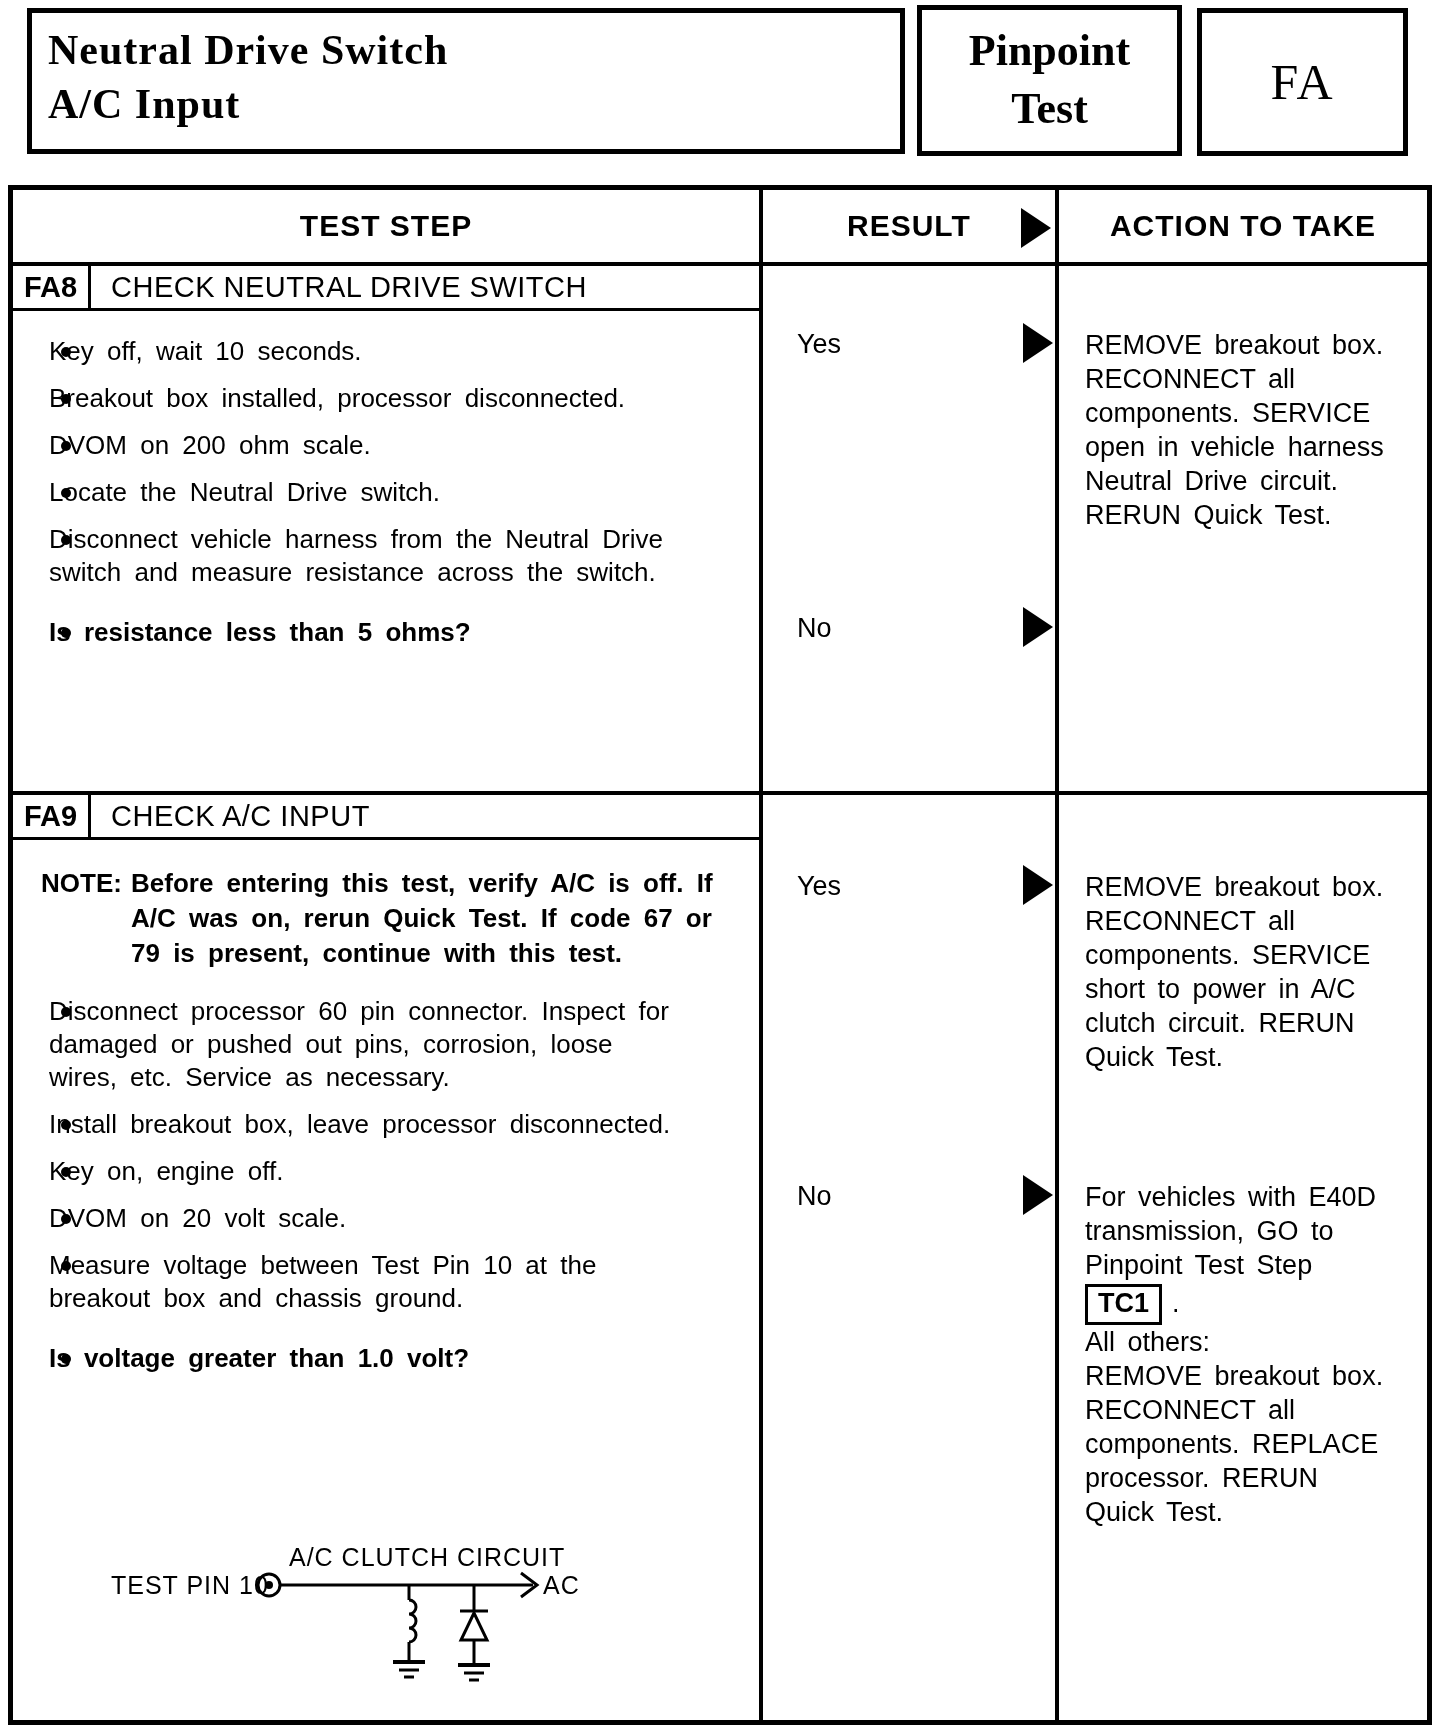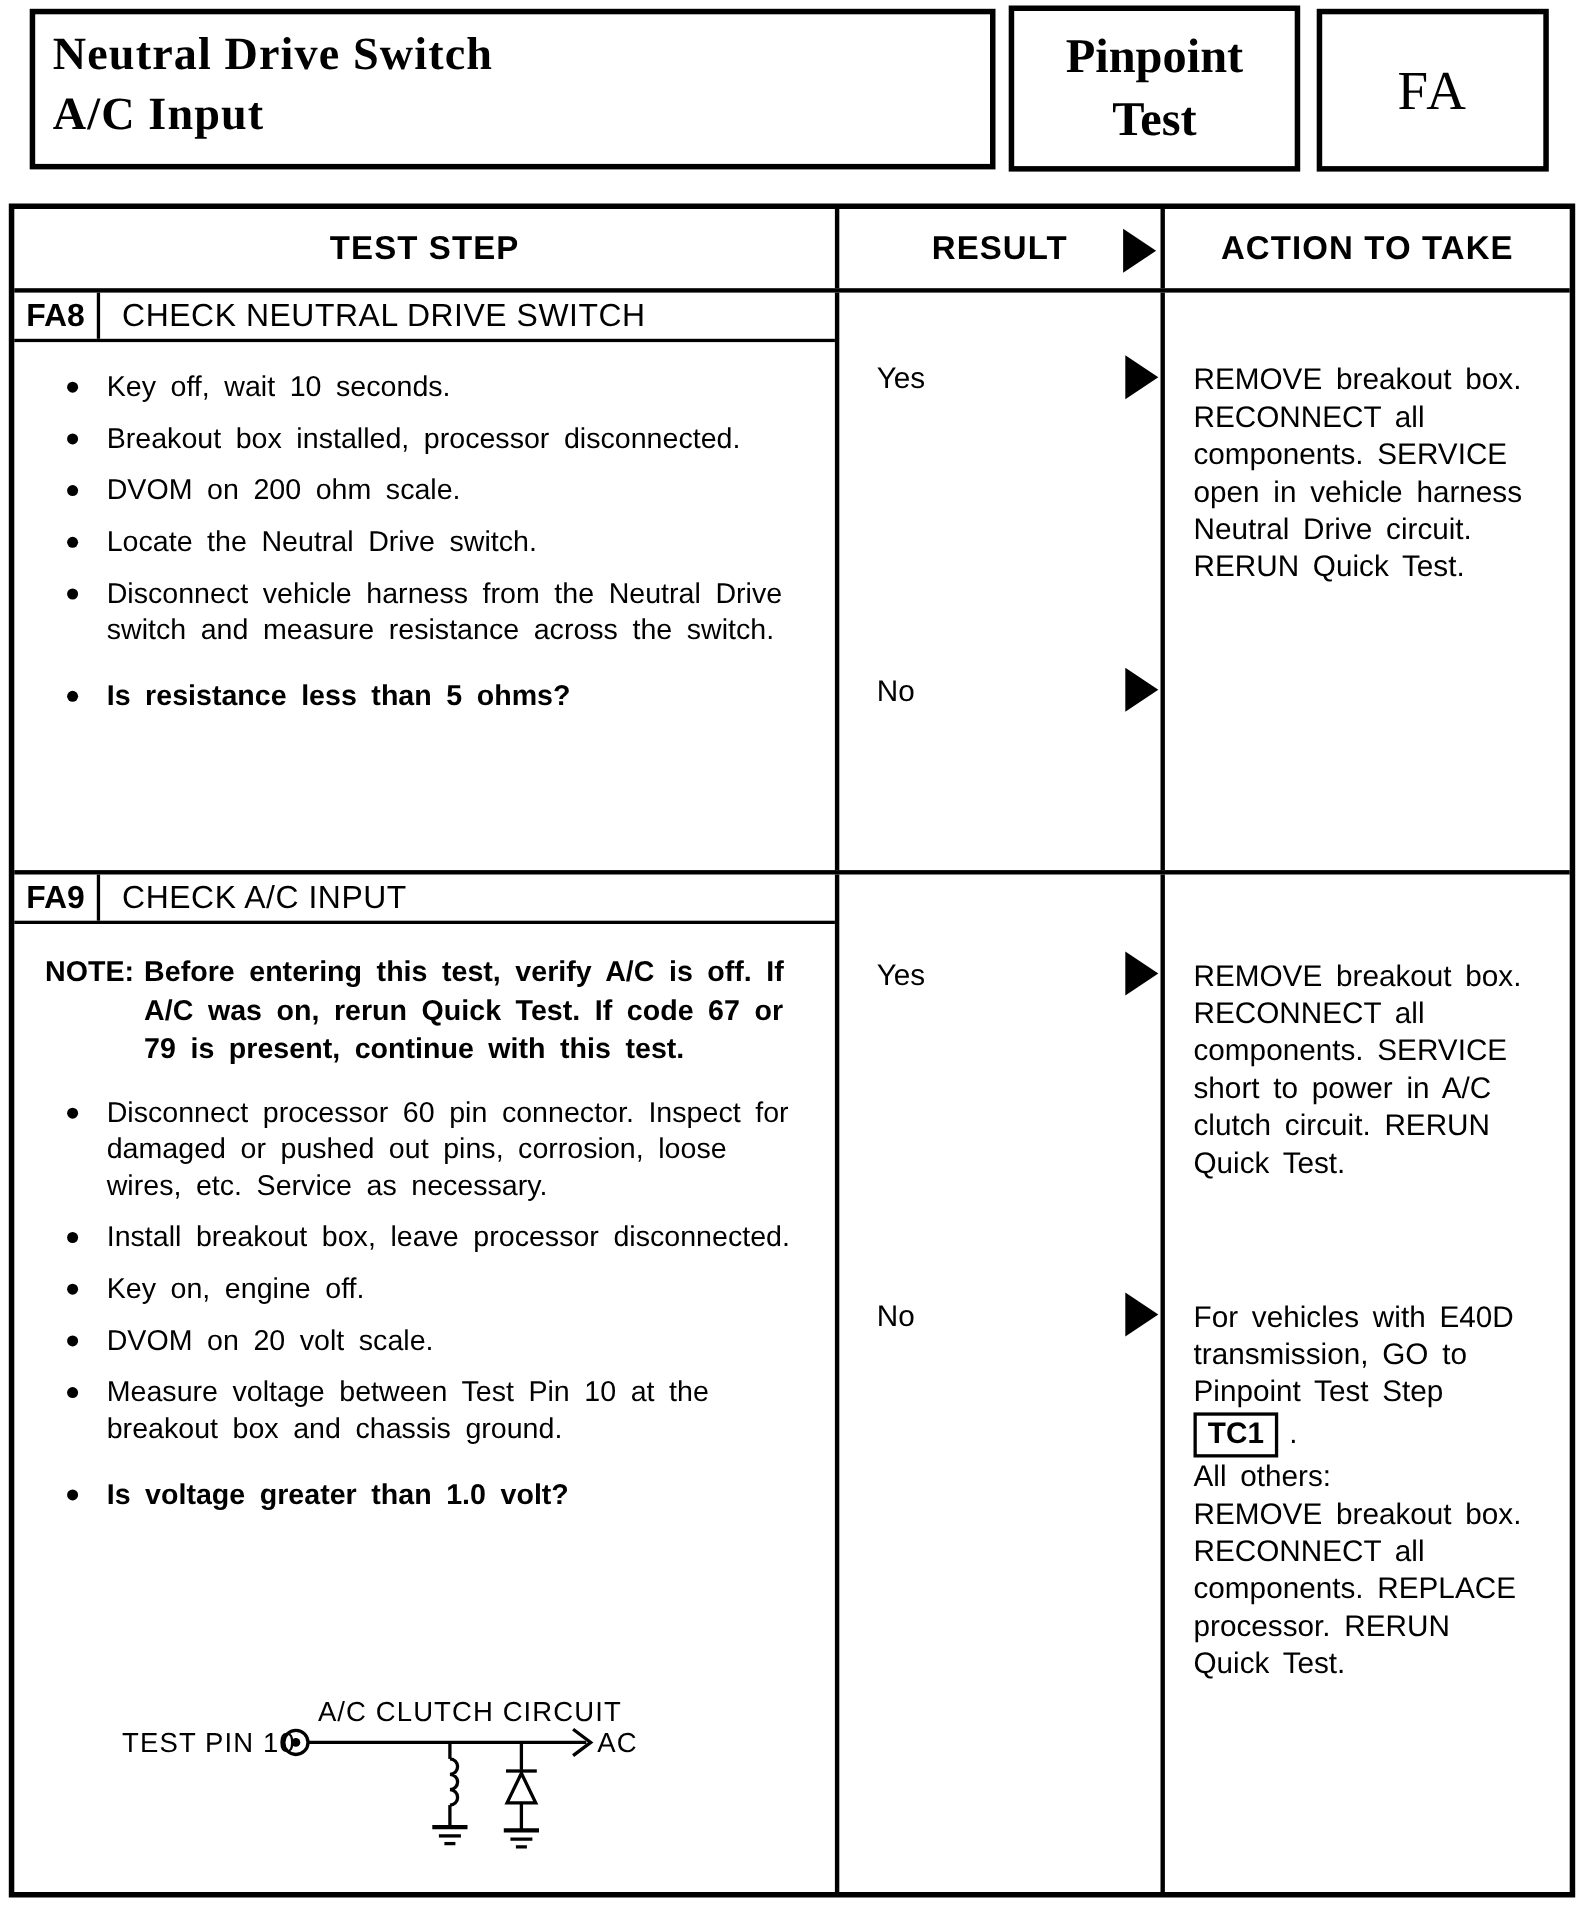--- a/index.html
+++ b/index.html
@@ -60,21 +60,21 @@
     display:flex; border-bottom:3px solid #000; height:45px; box-sizing:border-box;
     font-size:29px;
   }
   .sec-id {
     width:78px; border-right:3px solid #000; box-sizing:border-box;
     display:flex; align-items:center; justify-content:center; font-weight:bold;
   }
   .sec-title { display:flex; align-items:center; padding-left:20px; letter-spacing:0.5px; }
   
   .steps { padding:24px 16px 0 0; font-size:26px; line-height:33px; word-spacing:6px; }
-  .bullet { position:relative; padding-left:84px; margin-bottom:14px; max-width:640px; }
+  .bullet { position:relative; padding-left:36px; margin-bottom:14px; max-width:640px; }
   .bullet::before {
     content:""; position:absolute; left:48px; top:12px;
     width:10px; height:10px; border-radius:50%; background:#000;
   }
   .bullet.question { font-weight:bold; margin-top:27px; }
   .note {
     position:relative; padding-left:118px; margin:26px 16px 0 0;
     font-weight:bold; font-size:26px; line-height:35px; word-spacing:6px; max-width:616px;
   }
   .note-label { position:absolute; left:28px; top:0; }

